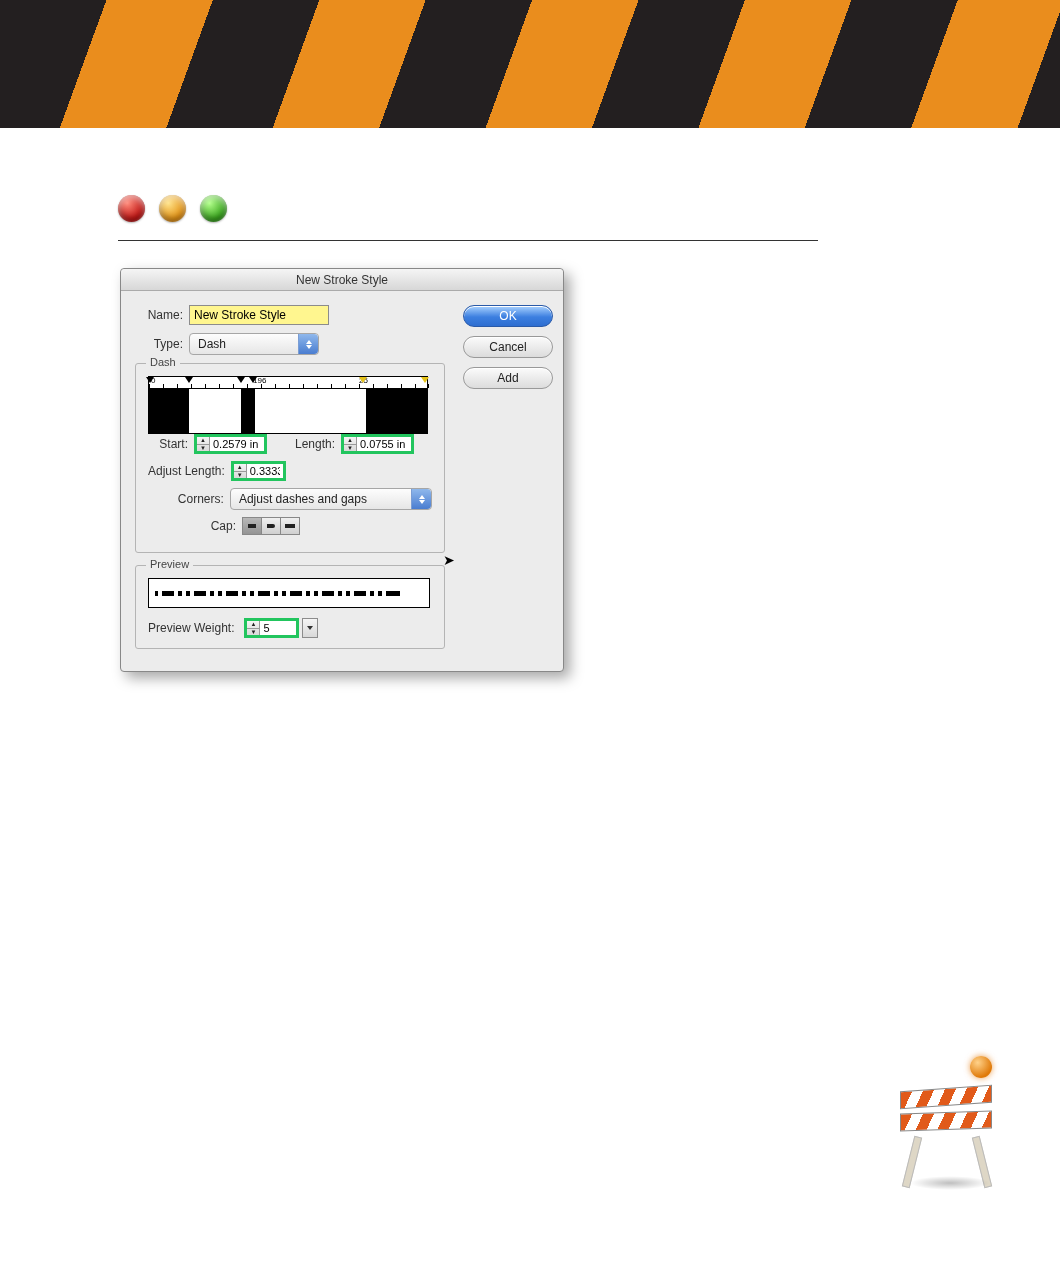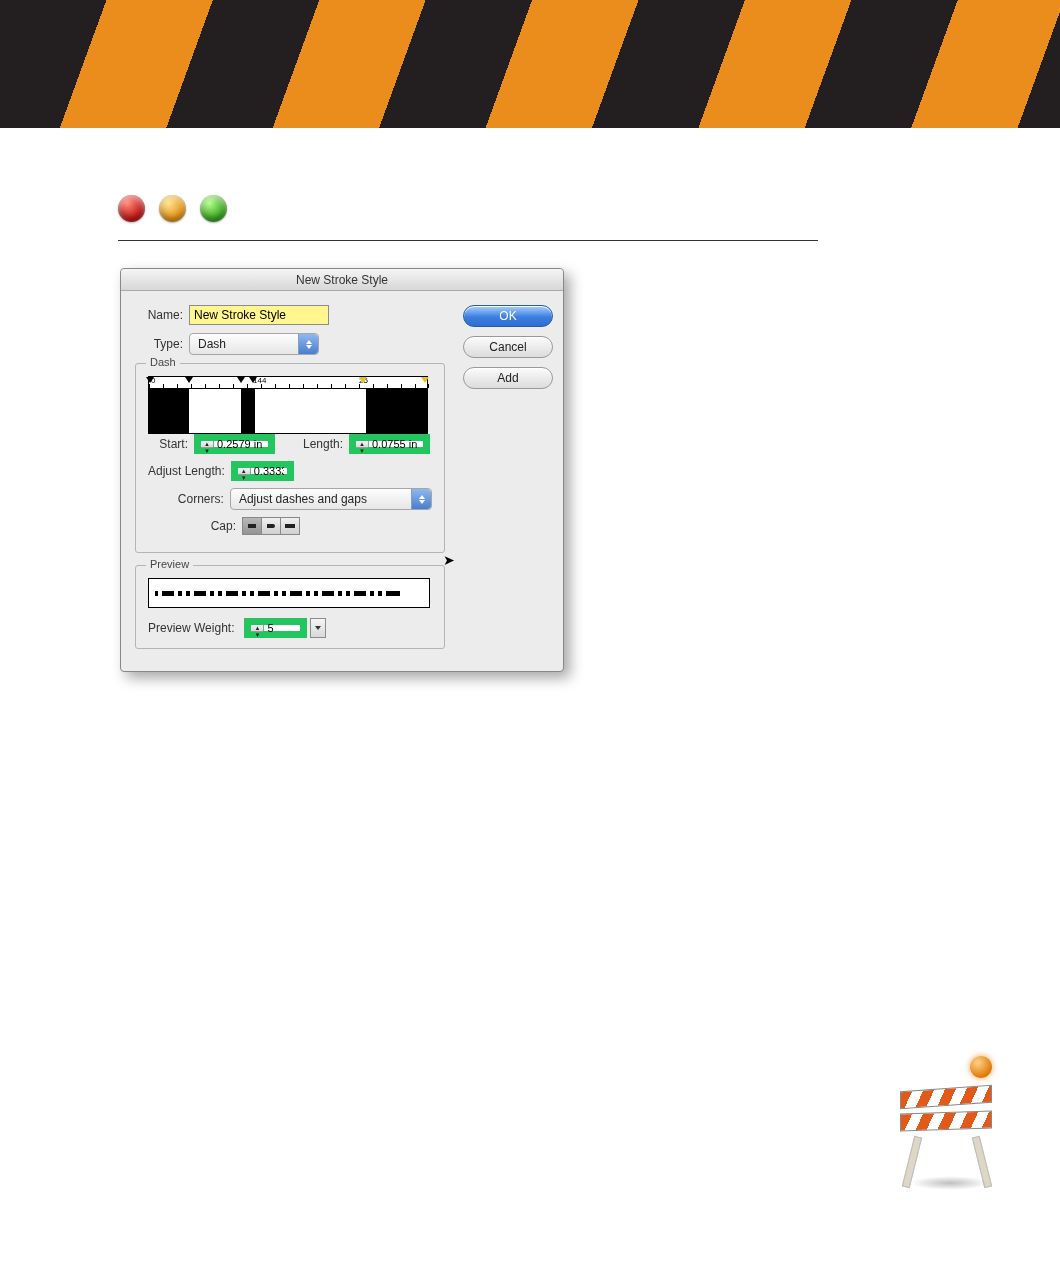--- a/index.html
+++ b/index.html
@@ -220,21 +220,21 @@
   }
   .dash-block {
     position: absolute;
     top: 0; bottom: 0;
     background: #000;
   }
 
   .num-input {
     display: inline-flex;
     align-items: center;
-    border: 7px solid #22c55e;
+    border: 3px solid #22c55e;
     background: #fff;
     height: 20px;
   }
   .num-input .stepper {
     width: 13px;
     height: 100%;
     border-right: 1px solid #999;
     background: linear-gradient(#f5f5f5,#d9d9d9);
     display: flex;
     flex-direction: column;
@@ -414,21 +414,21 @@
         <span class="arrows"></span>
       </div>
     </div>
 
     <div class="grp dash-grp">
       <span class="grp-title">Dash</span>
 
       <div class="ruler-wrap">
         <div class="ruler-nums">
           <span style="left:2px">0</span>
-          <span style="left:104px">144</span>
+          <span style="left:104px">196</span>
           <span style="left:210px">25</span>
           <div class="ruler-ticks">
             <div style="left:0"></div>
               <div style="left:14px"></div>
               <div style="left:28px"></div>
               <div style="left:42px"></div>
               <div style="left:56px"></div>
               <div style="left:70px"></div>
               <div style="left:84px"></div>
               <div style="left:98px"></div>

